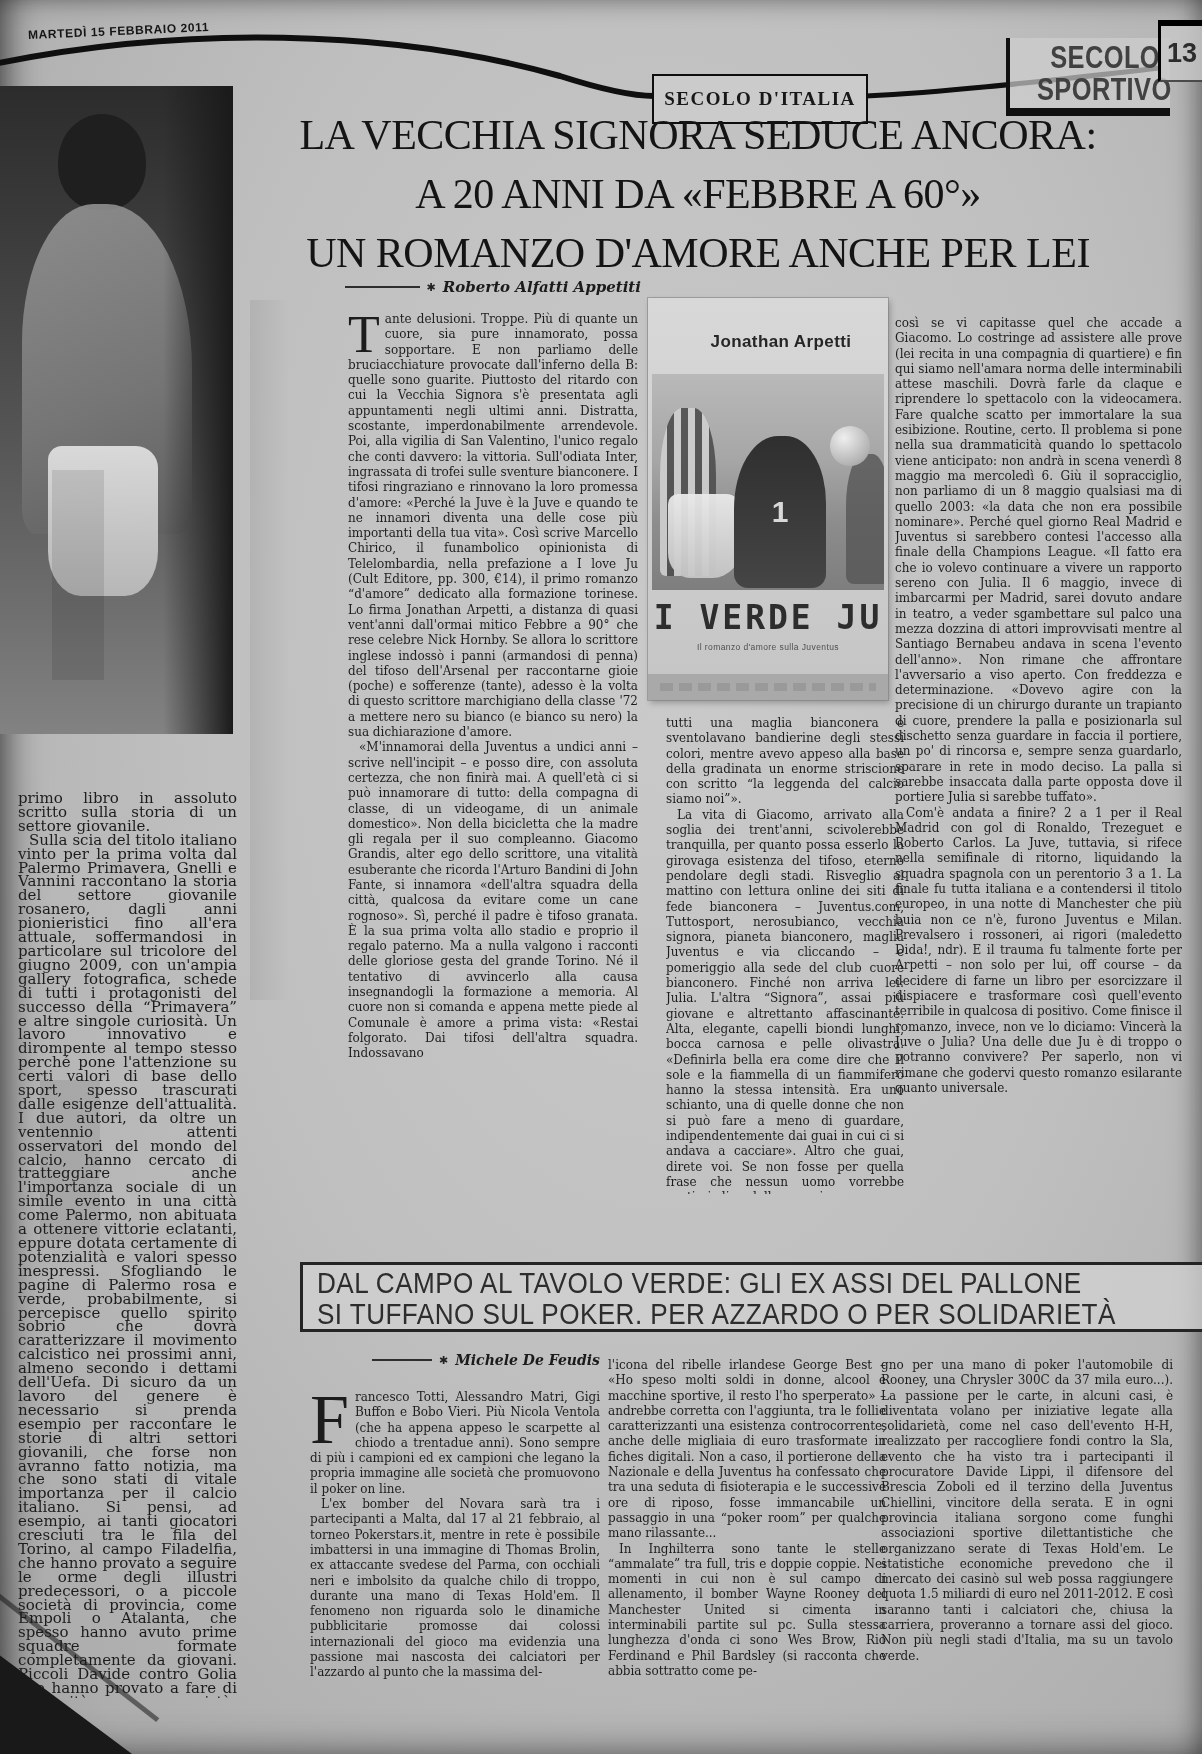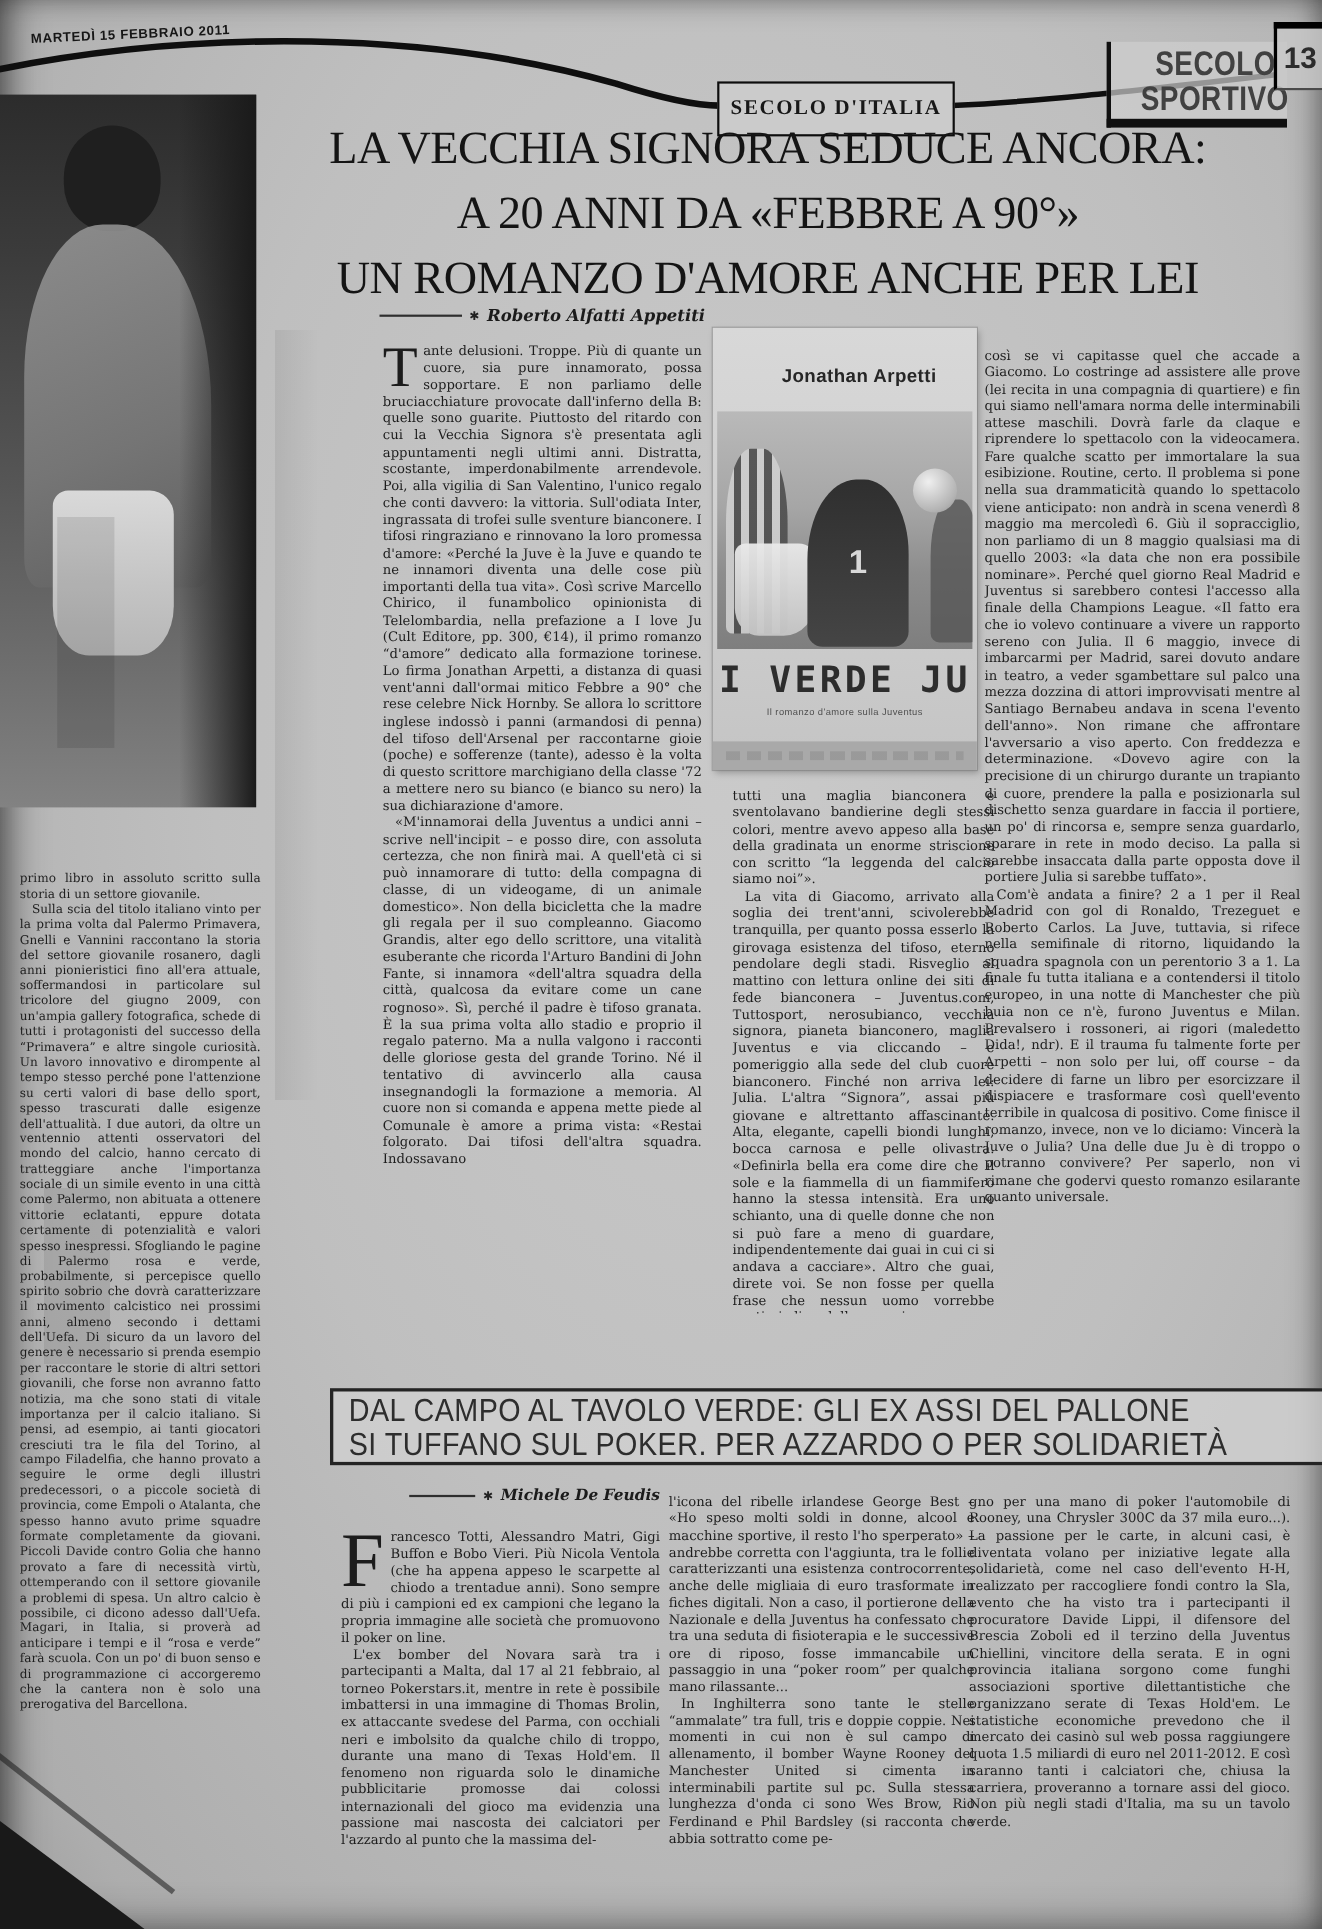--- a/index.html
+++ b/index.html
@@ -26,21 +26,21 @@
 
   
   .lead-photo{left:0;top:86px;width:233px;height:648px;overflow:hidden;
     background:linear-gradient(180deg,#2c2c2c 0%,#3b3b3b 22%,#565656 55%,#6e6e6e 80%,#828282 100%);}
   .lp-head{position:absolute;left:58px;top:28px;width:88px;height:96px;border-radius:50% 50% 45% 45%;background:#1f1f1f;}
   .lp-body{position:absolute;left:22px;top:118px;width:170px;height:330px;border-radius:42% 50% 8% 8%;
     background:linear-gradient(160deg,#9a9a9a,#7b7b7b 60%,#5f5f5f);opacity:.85;}
   .lp-bag{position:absolute;left:48px;top:360px;width:110px;height:150px;border-radius:14px 22px 30% 30%;
     background:linear-gradient(180deg,#e2e2e2,#bdbdbd);opacity:.92;}
   .lp-shade{position:absolute;right:0;top:0;width:70px;height:100%;background:linear-gradient(90deg,transparent,#1a1a1a);}
-  .sidebar{left:18px;top:792px;width:219px;height:906px;overflow:hidden;font-size:11px;line-height:13.9px;text-align:justify;}
+  .sidebar{left:18px;top:792px;width:219px;height:906px;overflow:hidden;font-size:15px;line-height:13.9px;text-align:justify;}
   .sidebar p{margin:0;}
   .sidebar p.indent{text-indent:11px;}
 
   
   .headline1{left:298px;top:106px;width:800px;font-family:"Liberation Serif",serif;
     font-size:42px;line-height:59px;color:#141414;letter-spacing:-.5px;text-align:center;}
   .byline{display:flex;align-items:center;gap:7px;}
   .byline .rule{height:2px;background:#2e2e2e;}
   .byline .star{font-size:11px;color:#222;}
   .byline .name{font-style:italic;font-weight:bold;font-size:15px;color:#1b1b1b;white-space:nowrap;}
@@ -125,21 +125,21 @@
     <div class="lp-bag"></div>
     <div class="lp-shade"></div>
   </div>
 
   <div class="abs smudge1"></div>
   <div class="abs smudge2"></div>
   <div class="abs smudge3"></div>
 
   <div class="abs headline1">
     <div>LA VECCHIA SIGNORA SEDUCE ANCORA:</div>
-    <div>A 20 ANNI DA «FEBBRE A 90°»</div>
+    <div>A 20 ANNI DA «FEBBRE A 60°»</div>
     <div>UN ROMANZO D'AMORE ANCHE PER LEI</div>
   </div>
 
   <div class="abs byline byline1">
     <span class="rule"></span>
     <span class="star">✱</span>
     <span class="name">Roberto Alfatti Appetiti</span>
   </div>
 
   <div class="abs bodycol a1c1">

